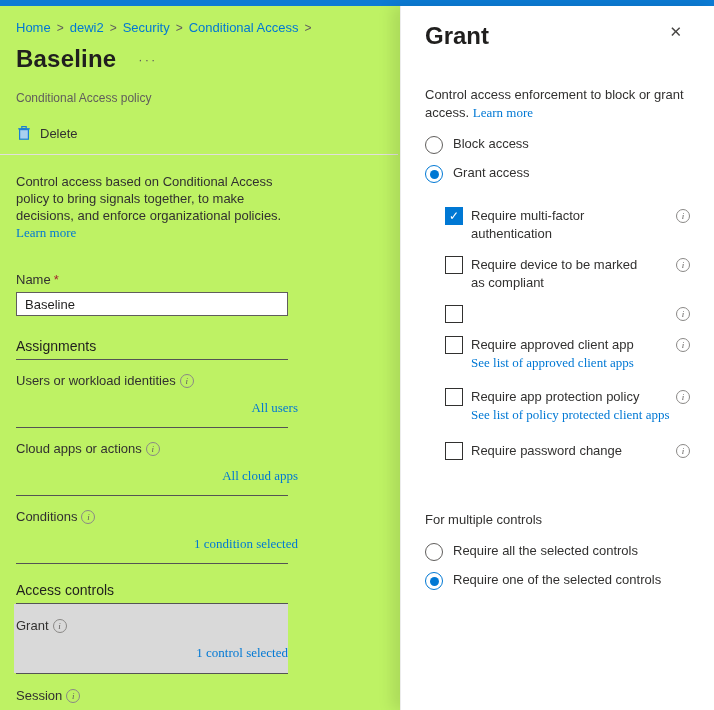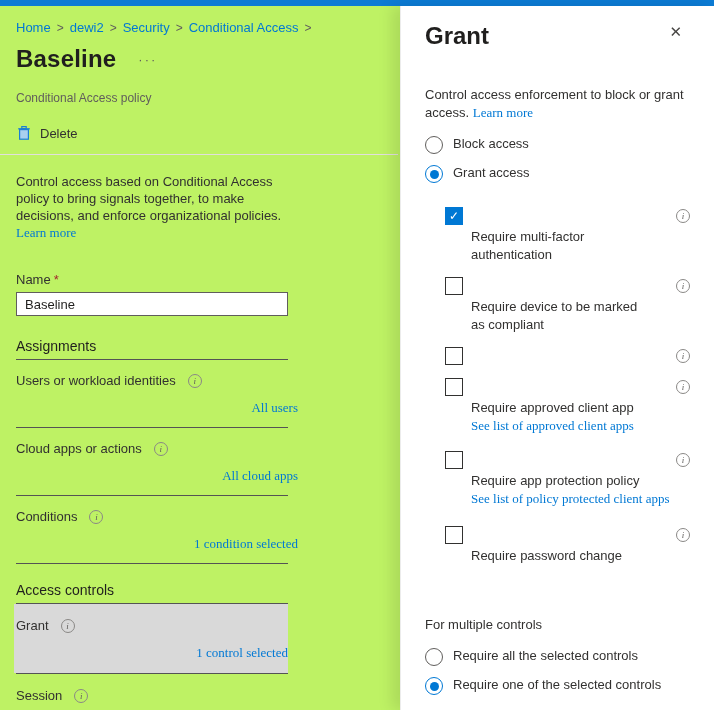--- a/index.html
+++ b/index.html
@@ -27,21 +27,21 @@
   .descr a, .link { color:var(--accent,#0078d4); text-decoration:none; cursor:pointer;font-family:Liberation Serif, serif; }
   .learn-more-block { display:inline-block; margin-top:0; }
 
   .field-label { margin-top:31px; font-size:13px; color:#323130; }
   .req { color:var(--required,#a4262c); margin-left:3px; }
   .text-input { margin-top:5px; width:272px; height:24px; border:1px solid #605e5c;
     padding:2px 8px; font-family:inherit; font-size:13px; color:#201f1e; background:#fff; }
 
   .section-header { margin-top:22px; font-size:14px; color:#201f1e; }
   .dark-divider { width:272px; border-bottom:1px solid #545454; margin-top:5px; }
-  .row-label { margin-top:13px; display:flex; align-items:center; gap:12px; }
+  .row-label { margin-top:13px; display:flex; align-items:center; gap:4px; }
   .row-value { margin-top:12px; margin-left:10px; font-size:13px;text-align:right; }
   .row-divider { width:272px; border-bottom:1px solid #545454; margin-top:11px; }
   .sel-row { background:var(--selected_row,#d9d9d9); width:274px; margin-left:-2px; padding:1px 0 12px 2px; }
 
   .info-icon { display:inline-flex; width:14px; height:14px; border:1px solid #8a8886; border-radius:50%;
     color:#605e5c; font-size:9px; align-items:center; justify-content:center; flex:none;
     font-family:"Liberation Serif", serif; font-style:italic; cursor:pointer; }
 
   
   .panel { width:314px; flex:none; background:#fff; border-left:1px solid #ececec;
@@ -57,21 +57,21 @@
   .radio.sel { border-color:var(--accent,#0078d4); }
   .radio.sel::after { content:""; width:9px; height:9px; border-radius:50%; background:var(--accent,#0078d4); }
   .radio-group-top { margin-top:14px; }
 
   .ctl-group { margin:22px 0 0 20px; }
   .ctl-row { display:flex; align-items:flex-start; }
   .cb { width:18px; height:18px; border:1px solid #323130; background:#fff; flex:none;
     display:flex; align-items:center; justify-content:center; cursor:pointer; margin-top:0; }
   .cb.checked { background:var(--accent,#0078d4); border-color:var(--accent,#0078d4);
     color:#fff; font-size:12px; }
-  .ctl-label { margin-left:8px; width:180px; line-height:18px;margin-top:21px; }
+  .ctl-label { margin-left:8px; width:180px; line-height:18px; }
   .ctl-row .info-icon { margin-left:auto; margin-top:2px; }
   .ctl-link { margin:0 7px 0 26px; max-width:218px; line-height:18px; }
   .gap13 { height:13px; } .gap16 { height:16px; } .gap18 { height:18px; }
 
   .multi-header { margin-top:52px; }
   .panel .bottom-radios { margin-top:16px; }
 
   
   .trash-svg { display:block; }
 </style>

